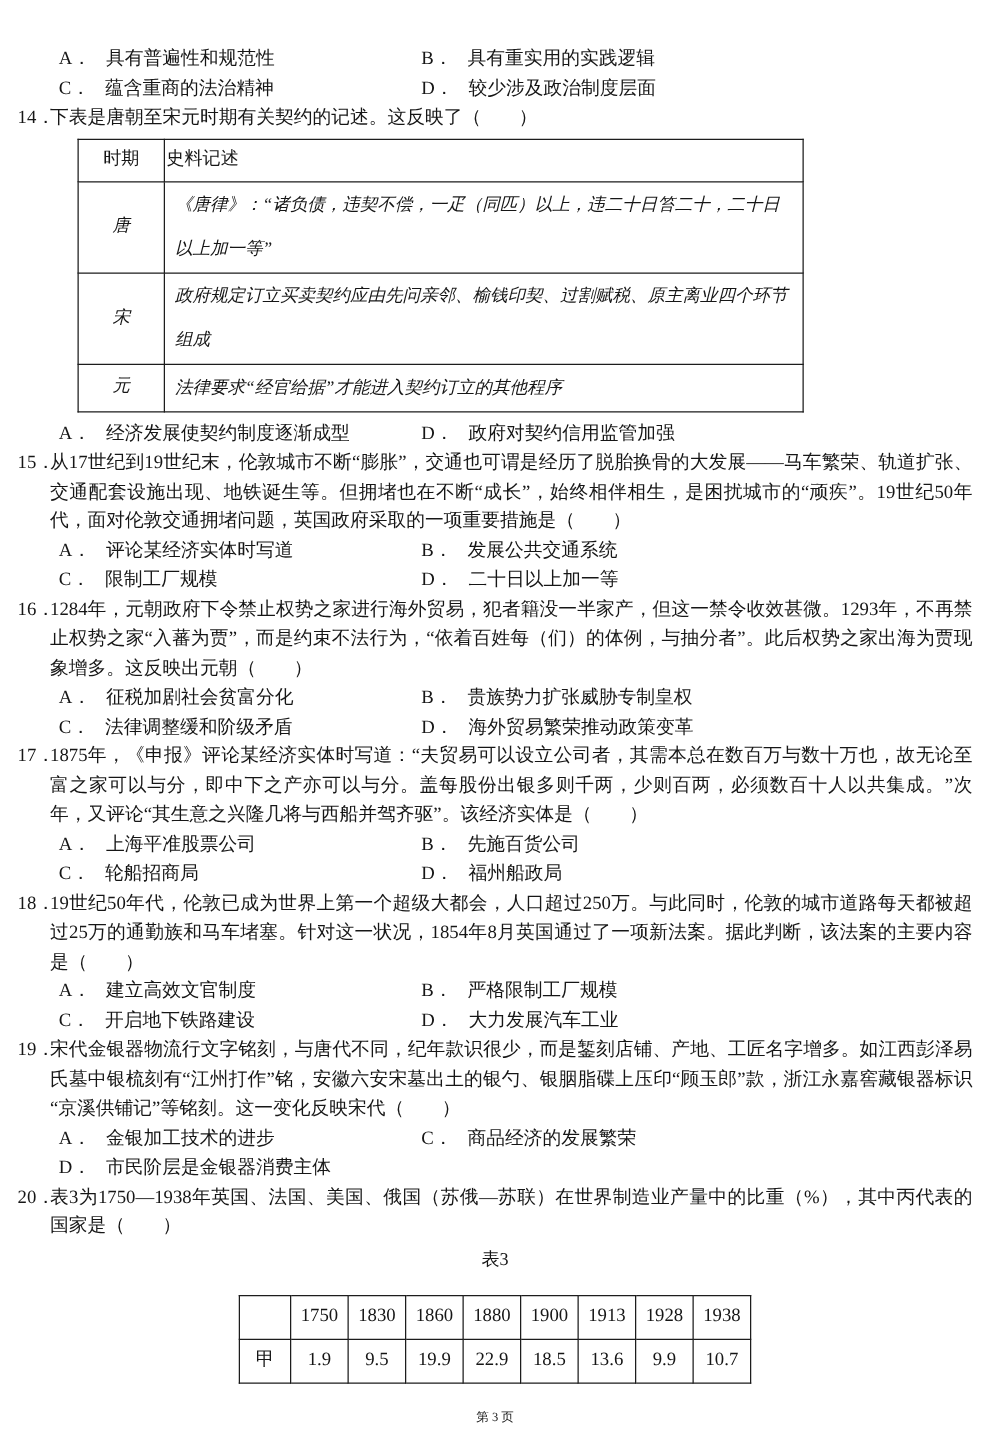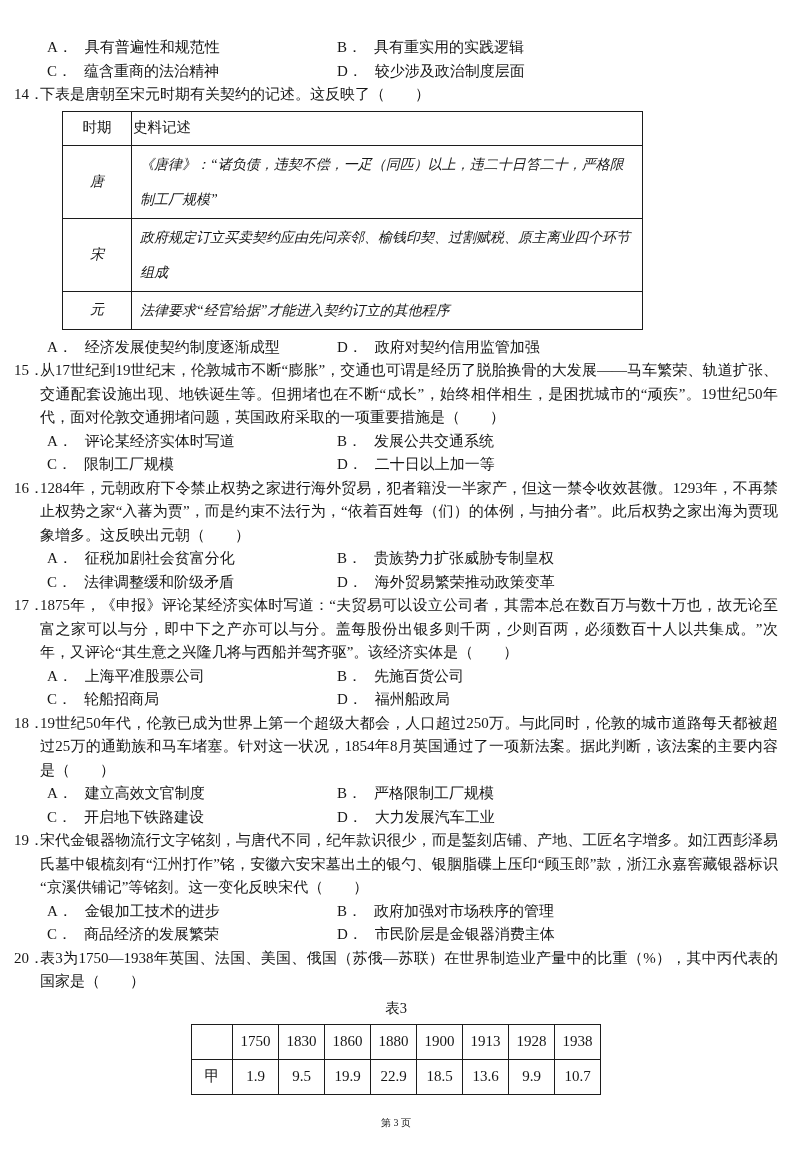--- a/index.html
+++ b/index.html
@@ -20,21 +20,21 @@
   table.t14{border-collapse:collapse;width:581px;margin:4px 0 6px 48px;table-layout:fixed;}
   table.t14 th,table.t14 td{border:1.6px solid #1c1c1c;}
   table.t14 .c1{width:66px;text-align:center;}
   table.t14 th{font-weight:normal;height:31px;text-align:left;font-size:14.5px;}
   table.t14 td{font-style:italic;font-size:14px;vertical-align:middle;}
   table.t14 td.desc{padding:1px 8px;line-height:35px;text-align:left;}
   table.t14 tr.r-tang td,table.t14 tr.r-song td{height:70px;}
   table.t14 tr.r-yuan td{height:31px;}
   
   .t3cap{text-align:center;margin:3px 0 1px 0;font-size:14.5px;}
-  table.t3{border-collapse:collapse;margin:4px auto;table-layout:fixed;}
+  table.t3{border-collapse:collapse;margin:16px auto;table-layout:fixed;}
   table.t3 th,table.t3 td{border:1.5px solid #1c1c1c;text-align:center;font-weight:normal;
     height:34px;font-size:15px;padding:0;}
   table.t3 .yc{width:45px;}
   table.t3 .fc{width:40px;}
   .footer{text-align:center;margin-top:16px;font-size:10px;}
 </style>
 </head>
 <body>
 
 <div class="page">
@@ -51,21 +51,21 @@
     <p class="stem">下表是唐朝至宋元时期有关契约的记述。这反映了（　　）</p>
   </div>
   <table class="t14">
     <tbody>
         <tr>
       <th class="c1">时期</th>
       <th>史料记述</th>
     </tr>
     <tr class="r-tang">
       <td class="c1">唐</td>
-      <td class="desc">《唐律》：“诸负债，违契不偿，一疋（同匹）以上，违二十日笞二十，严格限制工厂规模”</td>
+      <td class="desc">《唐律》：“诸负债，违契不偿，一疋（同匹）以上，违二十日笞二十，二十日以上加一等”</td>
     </tr>
     <tr class="r-song">
       <td class="c1">宋</td>
       <td class="desc">政府规定订立买卖契约应由先问亲邻、榆钱印契、过割赋税、原主离业四个环节组成</td>
     </tr>
     <tr class="r-yuan">
       <td class="c1">元</td>
       <td class="desc">法律要求“经官给据”才能进入契约订立的其他程序</td>
     </tr>
   </tbody>
@@ -118,21 +118,20 @@
     <div class="opt"><span class="olabel">C．</span><span>开启地下铁路建设</span></div>
     <div class="opt"><span class="olabel">D．</span><span>大力发展汽车工业</span></div>
   </div>
 
   <div class="question">
     <span class="qnum">19．</span>
     <p class="stem">宋代金银器物流行文字铭刻，与唐代不同，纪年款识很少，而是錾刻店铺、产地、工匠名字增多。如江西彭泽易氏墓中银梳刻有“江州打作”铭，安徽六安宋墓出土的银勺、银胭脂碟上压印“顾玉郎”款，浙江永嘉窖藏银器标识“京溪供铺记”等铭刻。这一变化反映宋代（　　）</p>
   </div>
   <div class="opts">
     <div class="opt"><span class="olabel">A．</span><span>金银加工技术的进步</span></div>
-    <div class="opt"><span class="olabel">B．</span><span>政府加强对市场秩序的管理</span></div>
     <div class="opt"><span class="olabel">C．</span><span>商品经济的发展繁荣</span></div>
     <div class="opt"><span class="olabel">D．</span><span>市民阶层是金银器消费主体</span></div>
   </div>
 
   <div class="question">
     <span class="qnum">20．</span>
     <p class="stem">表3为1750—1938年英国、法国、美国、俄国（苏俄—苏联）在世界制造业产量中的比重（%），其中丙代表的国家是（　　）</p>
   </div>
   <div class="t3cap">表3</div>
   <table class="t3">

